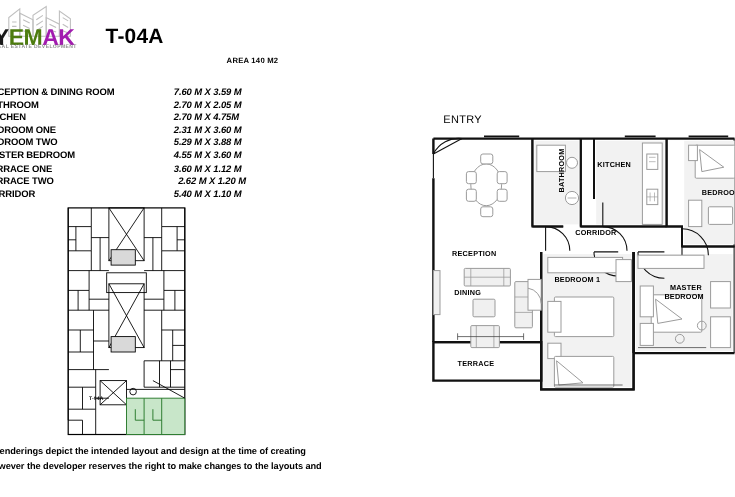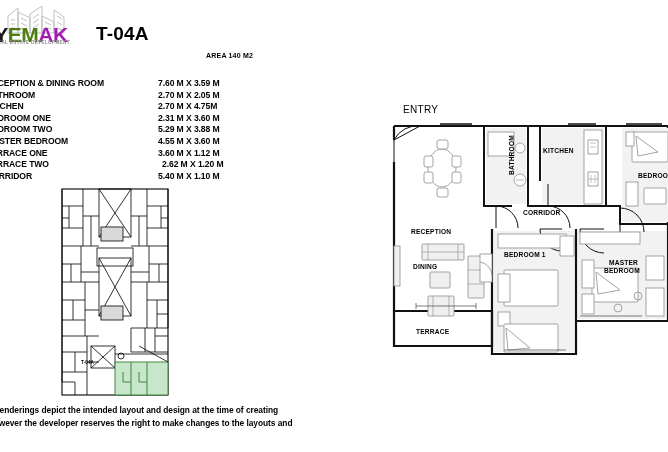--- a/index.html
+++ b/index.html
@@ -95,20 +95,21 @@
   .sched-name {
     position: absolute;
     left: 0;
     top: 0;
   }
   .sched-dim {
     position: absolute;
     left: 172px;
     top: 0;
     text-align: center;
+    font-style: italic;
   }
   .sched-row.indent .sched-dim { left: 176px; }
 
   
   .keyplan {
     position: absolute;
     left: 57px;
     top: 186px;
     width: 116px;
     height: 212px;

